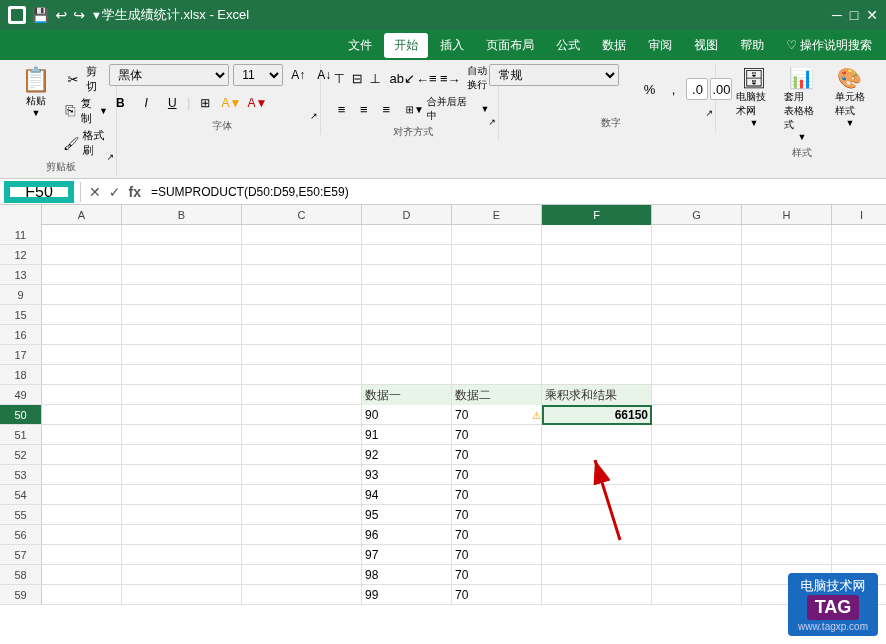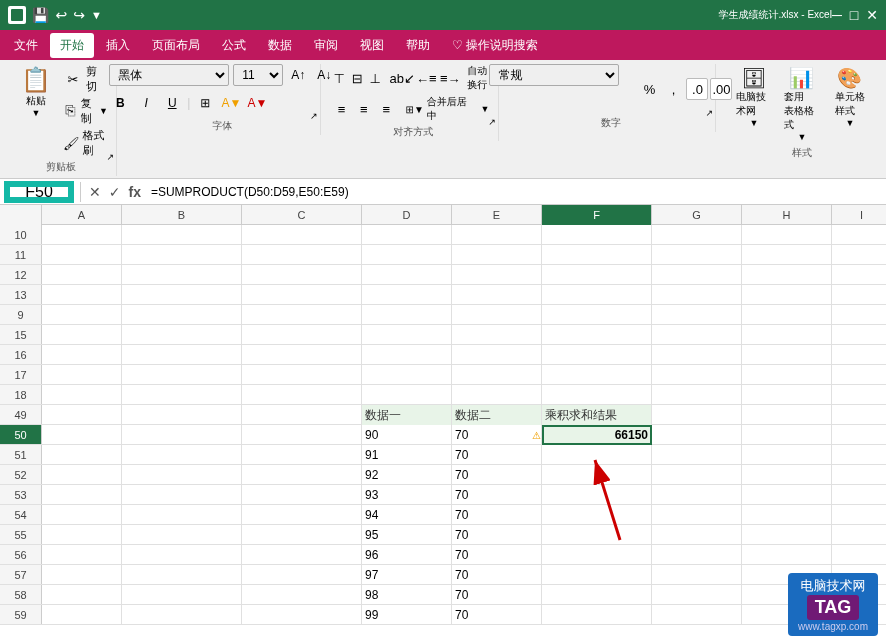--- a/index.html
+++ b/index.html
@@ -10,32 +10,33 @@
       background: #217346;
       color: #fff;
       height: 30px;
       display: flex;
       align-items: center;
       justify-content: space-between;
       padding: 0 8px;
       font-size: 12px;
     }
     .title-bar-left { display: flex; align-items: center; gap: 6px; }
-    .title-bar-center { flex: 1; text-align: right; font-size: 10px; }
+    .title-bar-center { flex: 1; text-align: left; font-size: 13px; }
     .wb-icon { width: 18px; height: 18px; background: #fff; border-radius: 2px; display: flex; align-items: center; justify-content: center; }
     .wb-icon-inner { width: 12px; height: 12px; background: #217346; border-radius: 1px; }
 
     
     .menu-bar {
-      background: #be185d;
+      background: #15803d;
       height: 30px;
       display: flex;
       align-items: center;
       padding: 0 4px;
       gap: 2px;
+      justify-content: flex-end;
     }
     .menu-item {
       color: #fff;
       font-size: 12px;
       padding: 4px 10px;
       cursor: pointer;
       border-radius: 3px;
     }
     .menu-item.active { background: #fff; color: #217346; }
 
@@ -413,32 +414,20 @@
     <div class="col-header col-f selected">F</div>
     <div class="col-header col-g">G</div>
     <div class="col-header col-h">H</div>
     <div class="col-header col-i">I</div>
   </div>
 
   <div class="grid-container">
     <div class="grid">
 
       <div class="grid-row">
-        <div class="row-num">10</div>
-        <div class="cell col-a"></div>
-        <div class="cell col-b"></div>
-        <div class="cell col-c"></div>
-        <div class="cell col-d"></div>
-        <div class="cell col-e"></div>
-        <div class="cell col-f"></div>
-        <div class="cell col-g"></div>
-        <div class="cell col-h"></div>
-        <div class="cell col-i"></div>
-      </div>
-      <div class="grid-row">
         <div class="row-num">11</div>
         <div class="cell col-a"></div>
         <div class="cell col-b"></div>
         <div class="cell col-c"></div>
         <div class="cell col-d"></div>
         <div class="cell col-e"></div>
         <div class="cell col-f"></div>
         <div class="cell col-g"></div>
         <div class="cell col-h"></div>
         <div class="cell col-i"></div>

